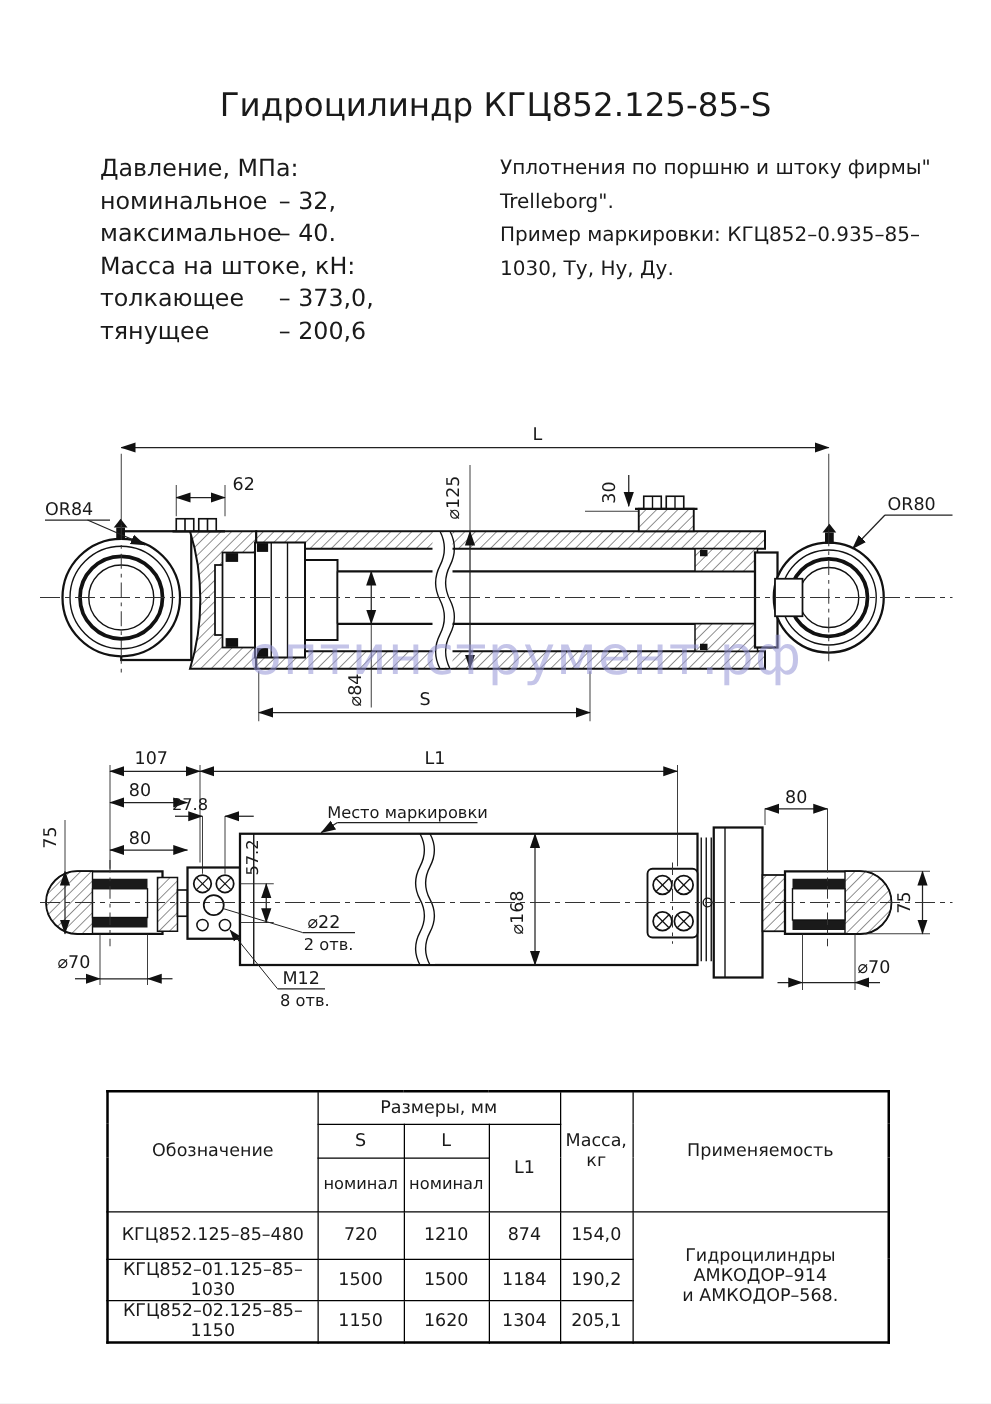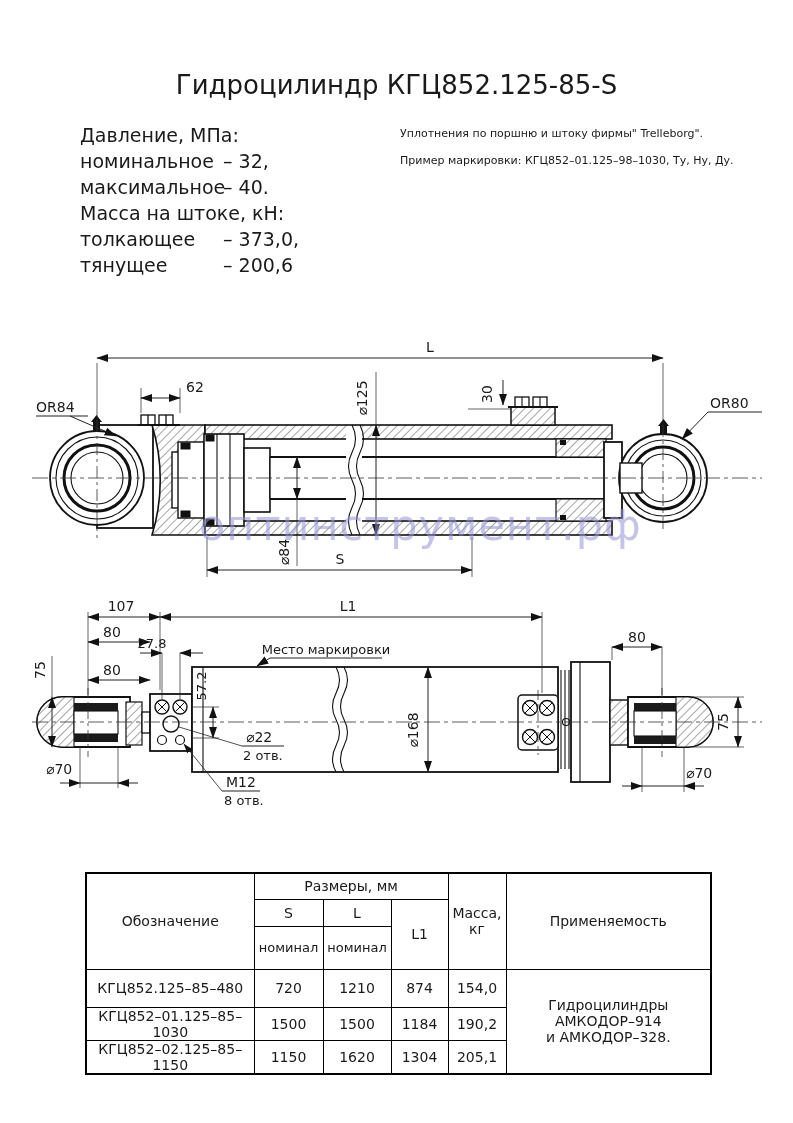--- a/index.html
+++ b/index.html
@@ -2,21 +2,21 @@
 <html><head>
 <meta charset="utf-8">
 <style>
   html,body{margin:0;padding:0;background:#e8e8e8;}
   .page{position:relative;width:793px;height:1123px;background:#ffffff;margin:0 auto;
         font-family:"DejaVu Sans",sans-serif;color:#1a1a1a;overflow:hidden;}
   .title{position:absolute;top:70px;left:0;right:0;text-align:center;
          font-size:26px;font-weight:400;letter-spacing:0px;margin:0;}
   .specs{position:absolute;left:80px;top:122px;width:290px;font-size:19px;line-height:26px;}
   .spec-label{display:inline-block;width:137px;}
-  .notes{position:absolute;left:400px;top:120px;width:370px;font-size:11px;line-height:27px;}
+  .notes{position:absolute;left:400px;top:120px;width:370px;font-size:16px;line-height:27px;}
   .watermark{position:absolute;left:199px;top:500px;font-size:43px;letter-spacing:1px;
              color:rgba(148,148,214,0.55);z-index:5;pointer-events:none;white-space:nowrap;}
   svg text{font-family:"DejaVu Sans",sans-serif;font-size:14px;fill:#1a1a1a;}
   svg .small{font-size:13px;}
   .d1{position:absolute;left:0;top:330px;}
   .d2{position:absolute;left:0;top:600px;}
   table.spec{position:absolute;left:85px;top:872px;border-collapse:collapse;border:2px solid #000;
              font-size:14px;table-layout:fixed;}
   table.spec th,table.spec td{border:1.2px solid #000;font-weight:400;text-align:center;
              padding:0 2px;overflow:hidden;}
@@ -46,21 +46,21 @@
       <span>– 373,0,</span>
     </div>
     <div>
       <span class="spec-label">тянущее</span>
       <span>– 200,6</span>
     </div>
   </div>
 
   <div class="notes">
     <div>Уплотнения по поршню и штоку фирмы" Trelleborg".</div>
-    <div>Пример маркировки: КГЦ852–01.125–98–1030, Ту, Ну, Ду.</div>
+    <div>Пример маркировки: КГЦ852–0.935–85–1030, Ту, Ну, Ду.</div>
   </div>
 
   <div class="watermark">оптинструмент.рф</div>
 
   <svg class="d1" width="793" height="270" viewBox="0 0 793 270">
     <defs>
       <pattern id="h" width="6" height="6" patternUnits="userSpaceOnUse" patternTransform="rotate(45)">
         <rect width="6" height="6" fill="#ffffff"></rect>
         <line x1="0" y1="0" x2="0" y2="6" stroke="#3a3a3a" stroke-width="0.9"></line>
       </pattern>
@@ -350,21 +350,21 @@
       <th class="nom">номинал</th>
     </tr>
     <tr style="height:38px">
       <td class="des">КГЦ852.125–85–480</td>
       <td>720</td>
       <td>1210</td>
       <td>874</td>
       <td>154,0</td>
       <td rowspan="3">
         <div>Гидроцилиндры АМКОДОР–914</div>
-        <div>и АМКОДОР–328.</div>
+        <div>и АМКОДОР–568.</div>
       </td>
     </tr>
     <tr style="height:32px">
       <td class="des">КГЦ852–01.125–85–1030</td>
       <td>1500</td>
       <td>1500</td>
       <td>1184</td>
       <td>190,2</td>
     </tr>
     <tr style="height:32px">

